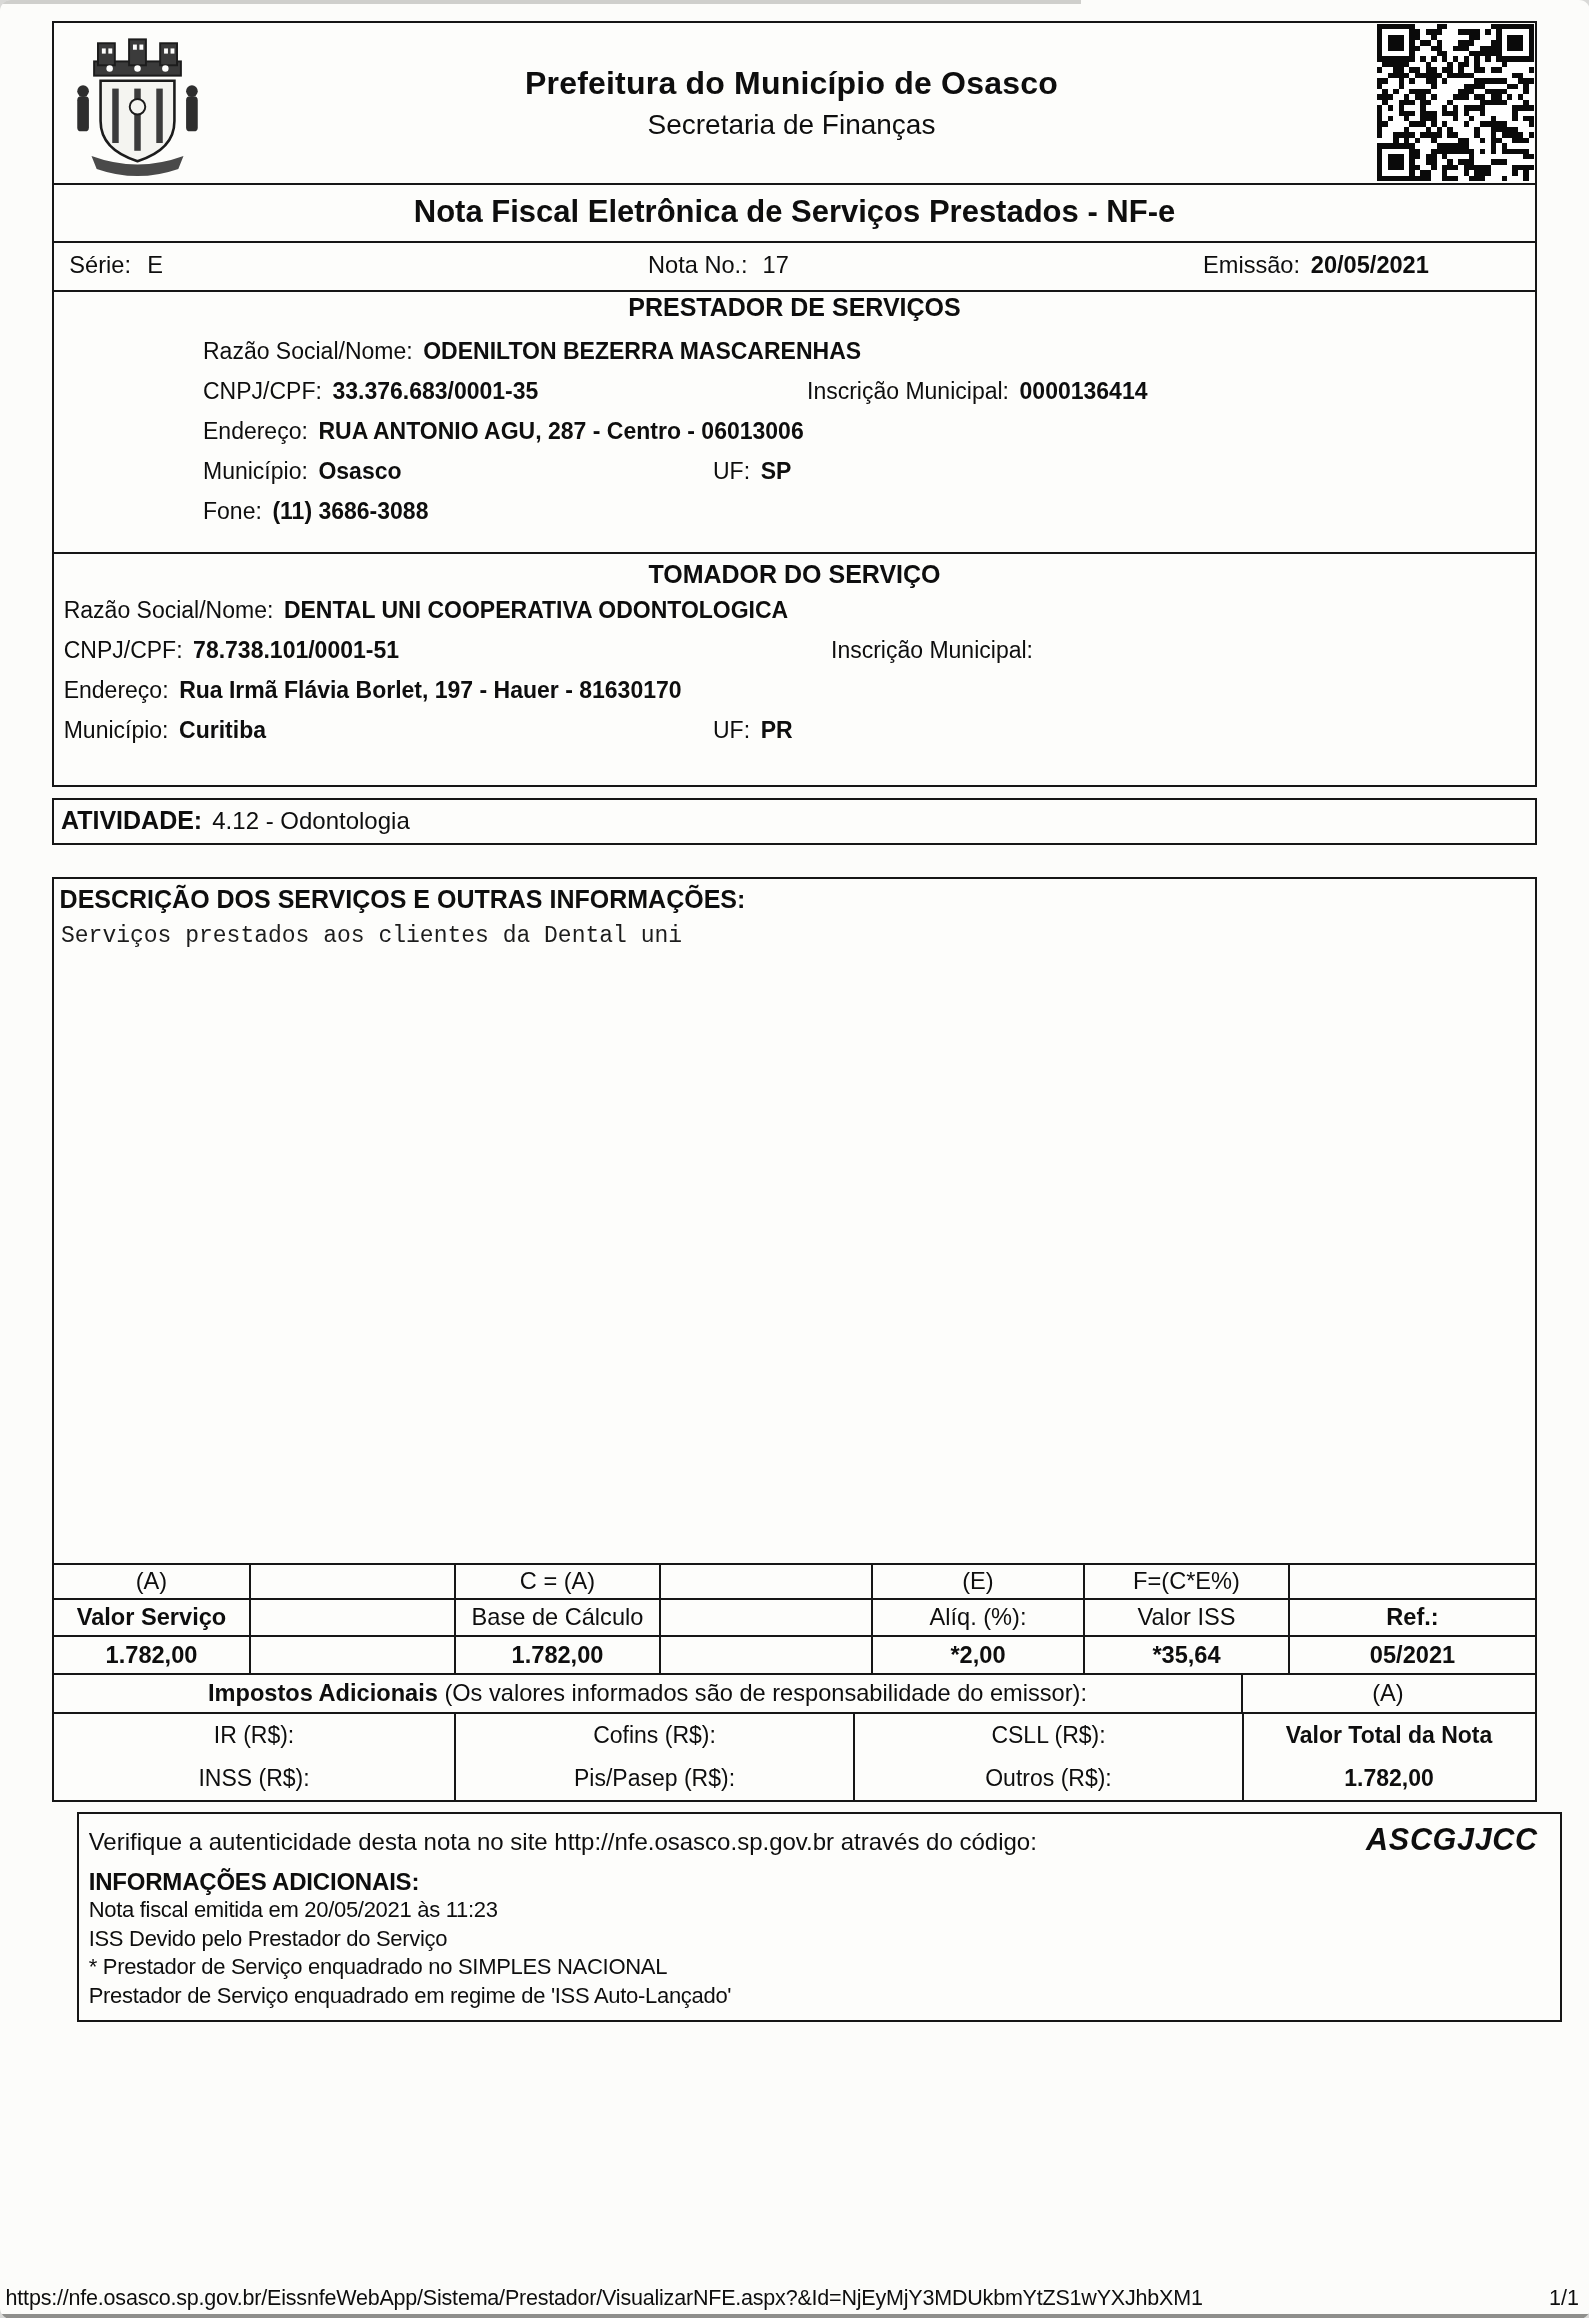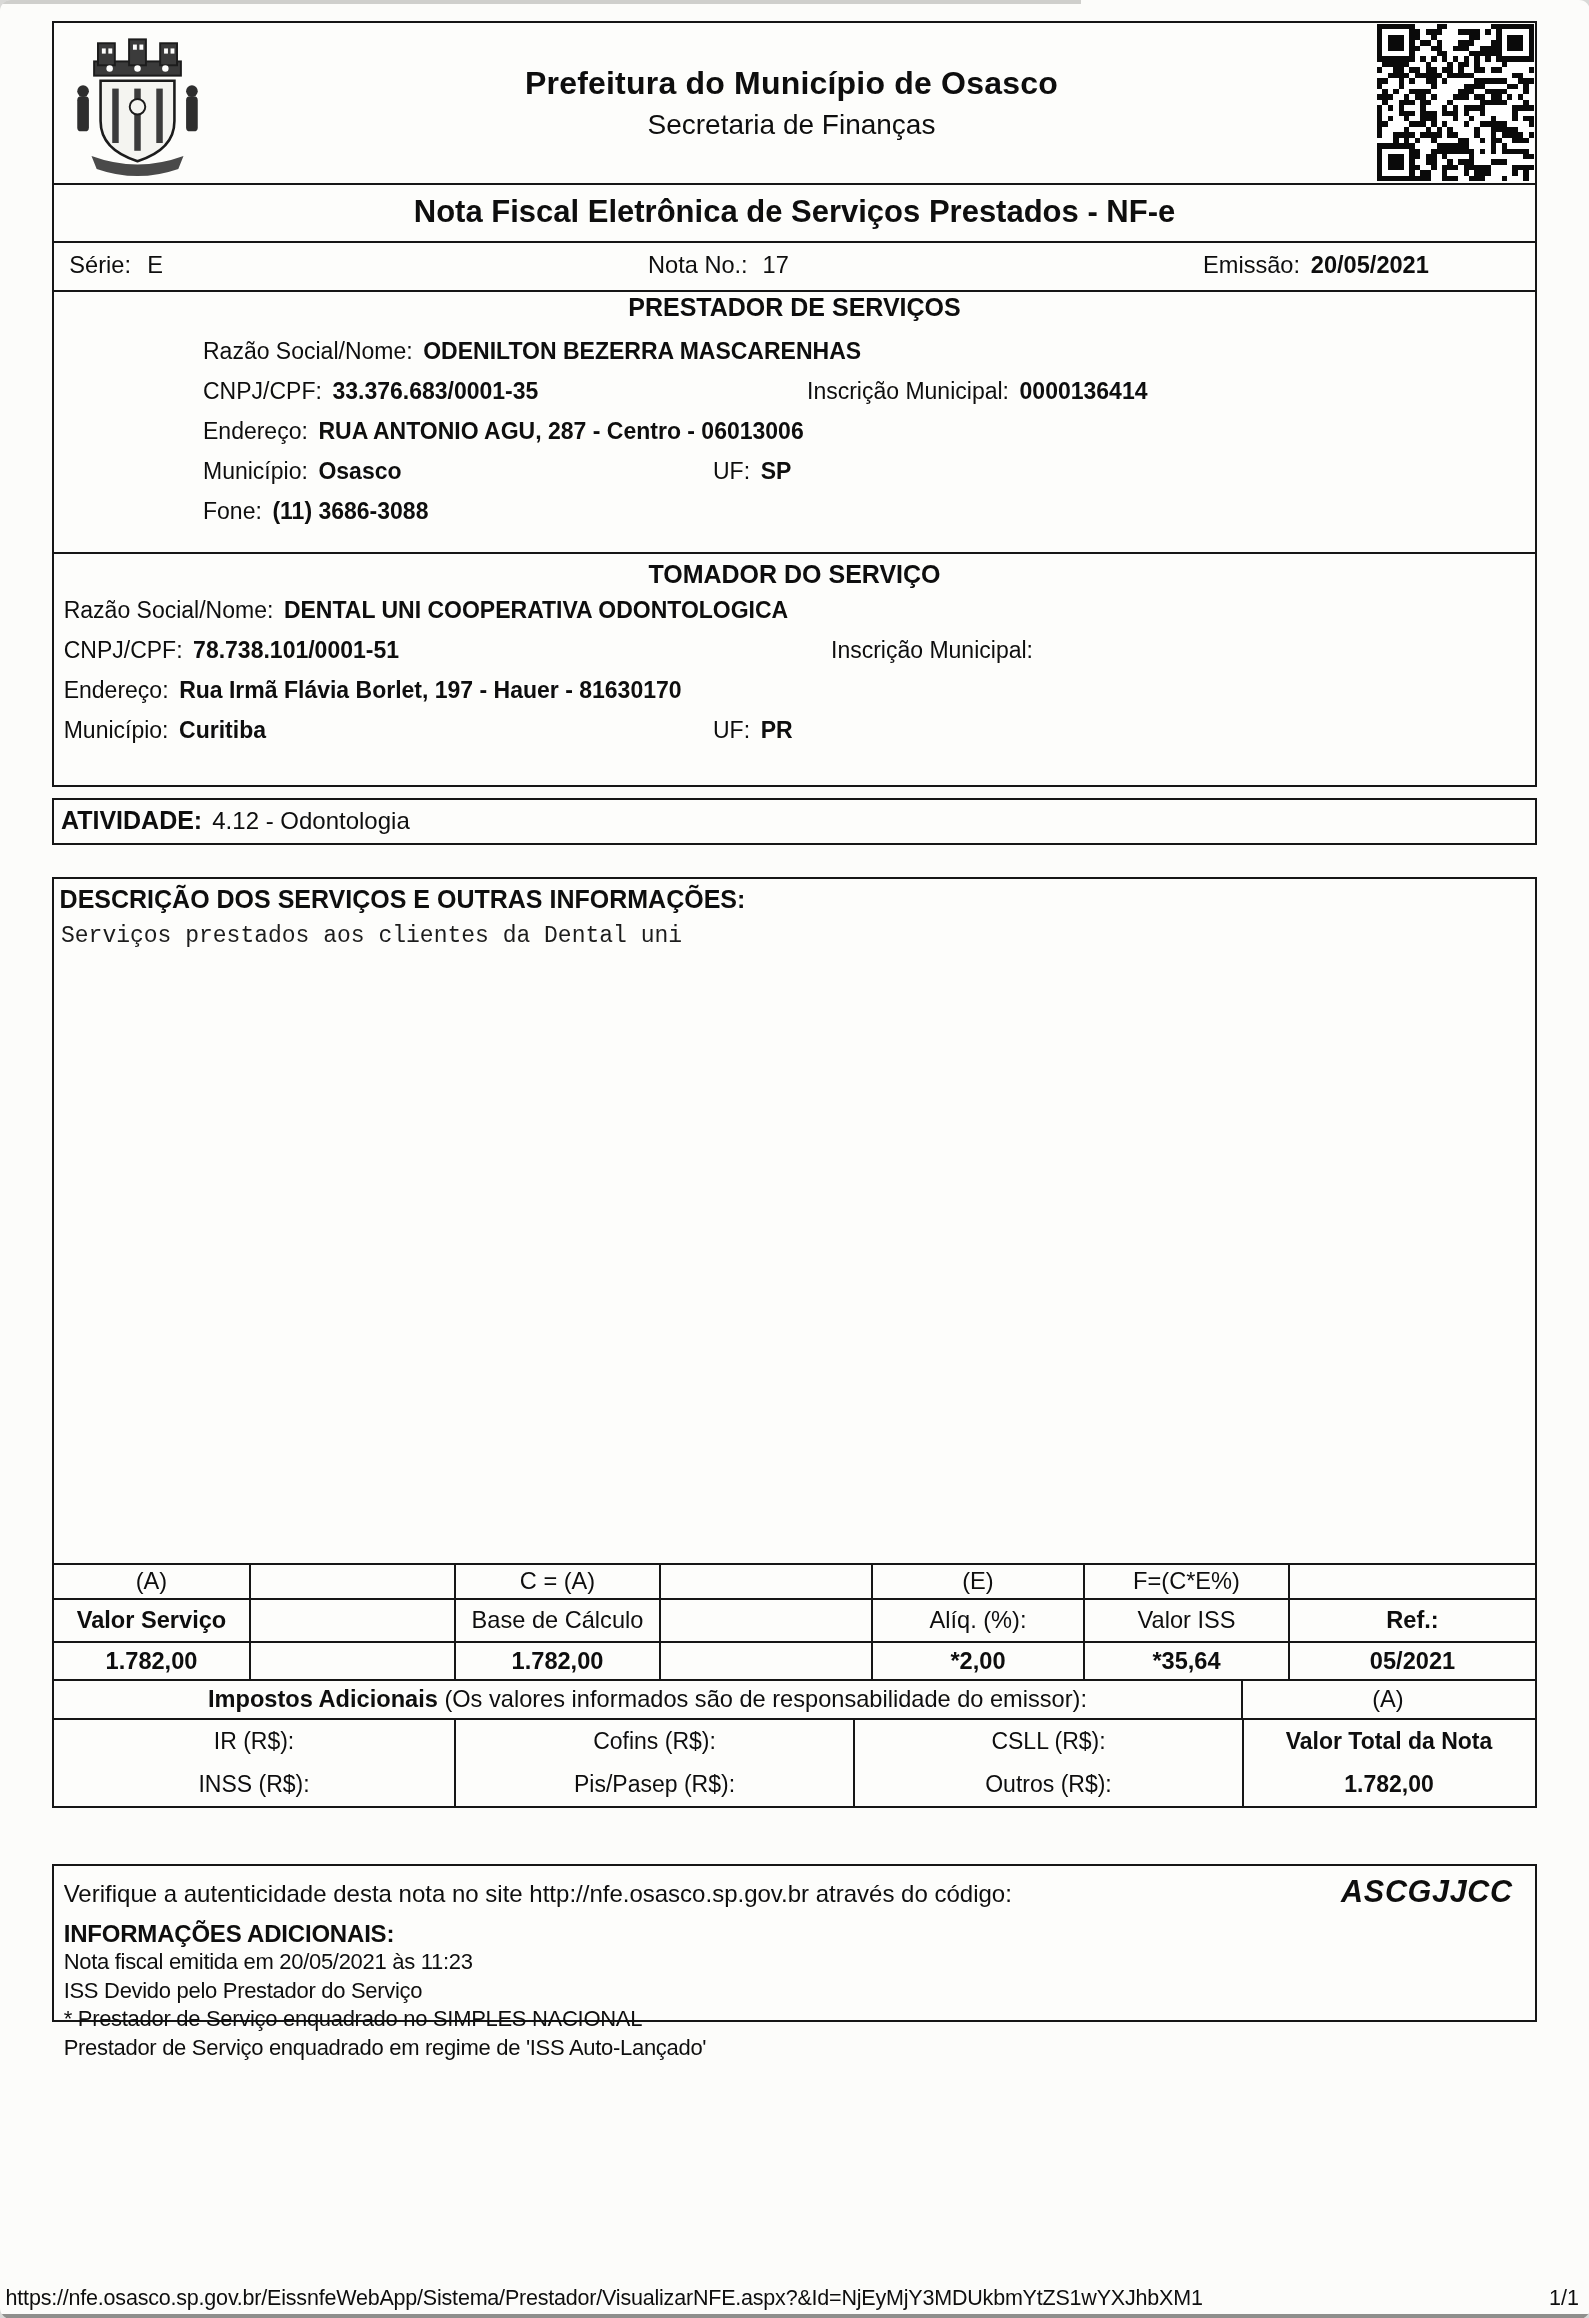--- a/index.html
+++ b/index.html
@@ -49,36 +49,36 @@
   .desc-title { font-weight:700; font-size:25px; }
   .desc-text { font-family:"Liberation Mono","DejaVu Sans Mono",monospace; font-size:23px;
                margin-top:9.7px; margin-left:1.4px; color:#1c1c1c; }
 
   .vt { border-top:2.8px solid #161616; }
   .vt-row { display:grid; grid-template-columns:195px 205px 205px 212px 212px 205px 247px; }
   .vt-row + .vt-row { border-top:2.1px solid #161616; }
   .vt-row .c { display:flex; align-items:center; justify-content:center; font-size:23.6px; }
   .vt-row .c + .c { border-left:2.1px solid #161616; }
   .r1 .c { height:33px; }
-  .r2 .c { height:41px; }
+  .r2 .c { height:35px; }
   .r3 .c { height:36px; font-weight:700; }
   .b { font-weight:700; }
 
   .imp-row { border-top:2.8px solid #161616; display:grid; grid-template-columns:1187px 292px; }
   .imp-left { height:37px; display:flex; align-items:center; justify-content:center; font-size:23.6px; white-space:pre; }
   .imp-right { height:37px; border-left:2.1px solid #161616; display:flex; align-items:center; justify-content:center; font-size:23.6px; }
 
   .taxes { border-top:2.8px solid #161616; display:grid; grid-template-columns:400px 399px 389px 292px; grid-auto-rows:43px; }
   .taxes .c { display:flex; align-items:center; justify-content:center; font-size:23px; }
   .taxes .bl { border-left:2.1px solid #161616; }
   .total-lbl { font-weight:700; font-size:25px; }
   .total-val { font-weight:700; font-size:26px; }
 
   
-  .groupD { top:1864px; height:158px; padding:8.3px 9.7px; }
+  .groupD { top:1812px; height:210px; padding:8.3px 9.7px;margin-left:25px; }
   .verif-row { display:flex; justify-content:space-between; align-items:baseline; }
   .verif-text { font-size:24px; }
   .codigo { font-weight:700; font-style:italic; font-size:30.5px; letter-spacing:0.7px; margin-right:12.5px; }
   .info-title { font-weight:700; font-size:24px; margin-top:11px; letter-spacing:-0.2px; }
   .info-line { font-size:22px; line-height:28.5px; letter-spacing:-0.3px; }
 
   
   .foot-url { position:absolute; left:5.6px; top:2286px; font-size:21.5px; letter-spacing:-0.2px; }
   .foot-page { position:absolute; right:11px; top:2286px; font-size:21.5px; }
 </style>

